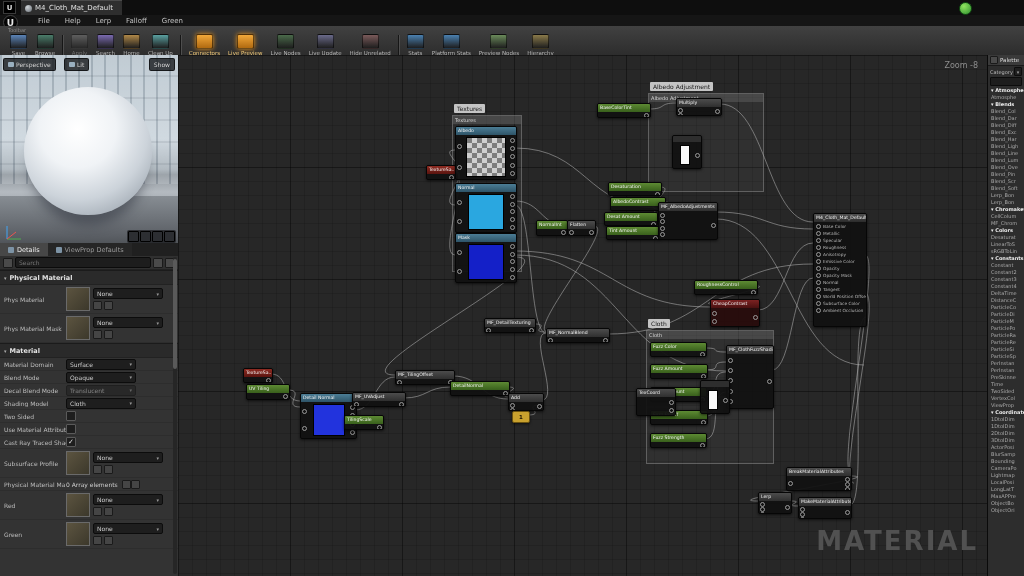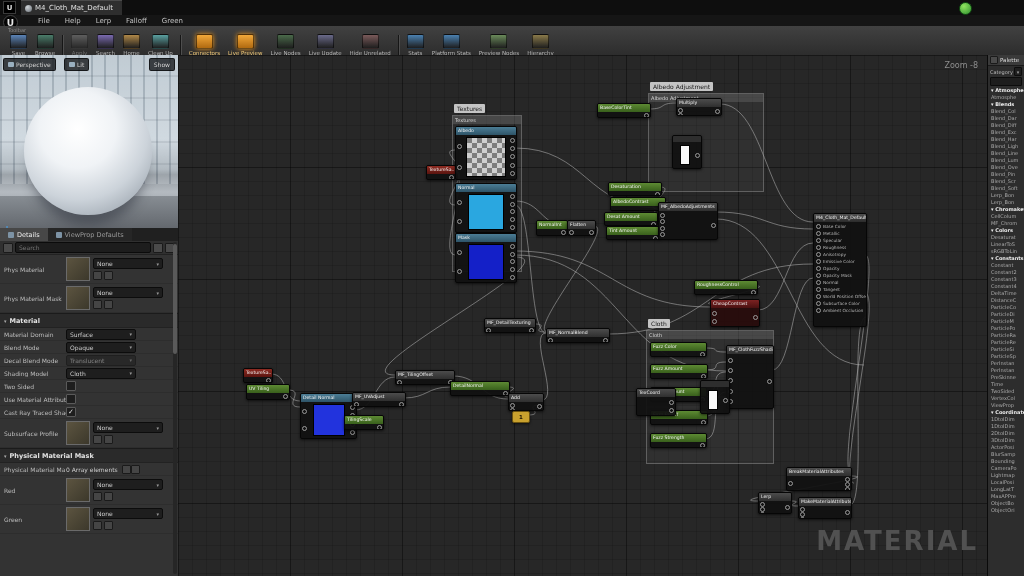--- a/index.html
+++ b/index.html
@@ -44,21 +44,21 @@
     background:radial-gradient(circle at 42% 33%,#ffffff 0%,#f0f3f6 34%,#ccd3da 62%,#a2abb4 84%,#939ca5 100%);
     box-shadow:0 16px 12px -6px rgba(35,40,50,.45);}
   .vbtn{position:absolute;top:3px;height:11px;background:rgba(18,20,23,.78);border:1px solid rgba(0,0,0,.6);
     border-radius:2px;color:#d2d2d2;font-size:6px;display:flex;align-items:center;gap:2px;padding:0 4px;}
   .vbtn .vicon{width:6px;height:5px;background:#9ab0c0;border-radius:1px;}
   .vtools{position:absolute;right:2px;bottom:2px;display:flex;gap:1px;background:rgba(15,15,18,.6);padding:1px;border-radius:2px;}
   .vtool{width:9px;height:9px;background:#2c2e32;border:1px solid #000;border-radius:1px;}
   #axis-gizmo{position:absolute;left:3px;bottom:2px;}
 
   
-  #details{position:absolute;top:228px;left:0;width:178px;bottom:0;background:#333;border-right:6px solid #7dd3fc;overflow:hidden;}
+  #details{position:absolute;top:243px;left:0;width:178px;bottom:0;background:#333;border-right:6px solid #7dd3fc;overflow:hidden;}
   #details-tabs{display:flex;height:13px;background:#202020;}
   .dtab{display:inline-flex;align-items:center;gap:3px;font-size:6.5px;padding:0 8px;height:13px;background:#262626;color:#999;}
   .dtab.act{background:#474747;color:#eee;}
   .dtabicon{width:6px;height:6px;background:#7d93a5;border-radius:1px;}
   #details-search{display:flex;align-items:center;gap:2px;height:13px;padding:0 3px;background:#303030;border-bottom:1px solid #222;}
   #search-input{flex:1;height:9px;background:#1d1d1d;border:1px solid #0b0b0b;border-radius:2px;color:#aaa;
     font-size:6px;padding:0 3px;font-family:"DejaVu Sans",sans-serif;}
   .mini-tile{width:8px;height:8px;background:#4a4a4a;border:1px solid #1a1a1a;border-radius:1px;flex-shrink:0;}
   .dsection{height:13px;background:#2a2a2a;display:flex;align-items:center;gap:3px;padding:0 4px;font-size:6.5px;
     font-weight:bold;color:#e2e2e2;border-top:1px solid #1b1b1b;border-bottom:1px solid #222;}
@@ -260,20 +260,24 @@
           <div>ViewProp Defaults</div>
         </div>
       </div>
     <div id="details-search">
       <div class="mini-tile"></div>
       <input id="search-input" placeholder="Search" style="">
       <div class="mini-tile"></div>
       <div class="mini-tile"></div>
     </div>
     <div id="details-body">
+        <div class="dsection">
+          <div class="dsecarrow">▾</div>
+          <div>Physical Material</div>
+        </div>
         <div class="drow tall">
           <div class="dlabel">Phys Material</div>
           <div class="dthumb"></div>
           <div class="dcol">
             <div class="dselect">
               <div>None</div>
               <div class="caret">▾</div>
             </div>
             <div class="drowicons">
               <div class="tiny-ic"></div>
@@ -345,24 +349,20 @@
           <div class="dcol">
             <div class="dselect">
               <div>None</div>
               <div class="caret">▾</div>
             </div>
             <div class="drowicons">
               <div class="tiny-ic"></div>
               <div class="tiny-ic"></div>
             </div>
           </div>
-        </div>
-        <div class="dsection">
-          <div class="dsecarrow">▾</div>
-          <div>Physical Material Mask</div>
         </div>
         <div class="drow">
           <div class="dlabel">Physical Material Map</div>
           <div class="dvalue">0 Array elements</div>
           <div class="tiny-ic"></div>
           <div class="tiny-ic"></div>
         </div>
         <div class="drow tall">
           <div class="dlabel">Red</div>
           <div class="dthumb"></div>

